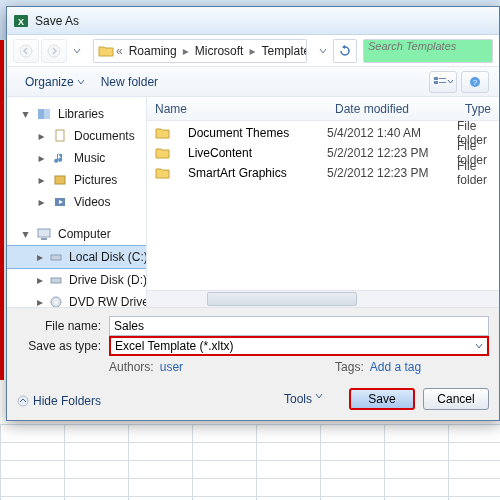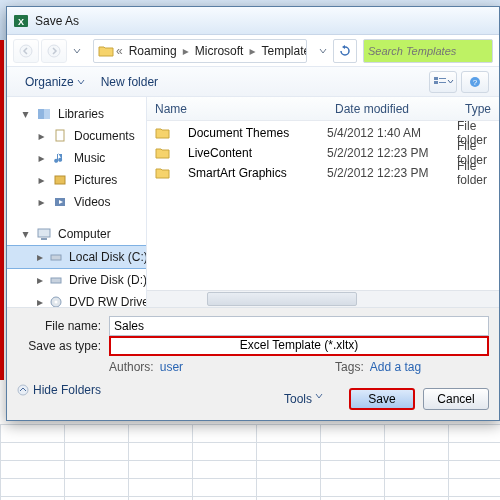--- a/index.html
+++ b/index.html
@@ -11,21 +11,21 @@
 .titlebar .icon { width: 16px; height: 16px; margin-right: 6px; }
 .titlebar .title { font-size: 12px; color: #1a1a1a; }
 .navbar { height: 32px; display: flex; align-items: center; padding: 2px 6px; gap: 2px; border-bottom: 1px solid #e3e9f2; }
 .navbtn { width: 26px; height: 24px; border: 1px solid #cfd8e3; border-radius: 3px; background: linear-gradient(#fefefe,#eaf0f7); display: flex; align-items: center; justify-content: center; cursor: pointer; }
 .navbtn.disabled { opacity: .45; }
 .navbtn.sm { width: 16px; border: none; background: none; }
 .breadcrumb { flex: 1; margin: 0 6px; height: 24px; border: 1px solid #cfd8e3; border-radius: 2px; background: #fff; display: flex; align-items: center; padding: 0 4px; font-size: 12px; color: #222; overflow: hidden; }
 .breadcrumb .crumb { padding: 0 4px; cursor: pointer; }
 .breadcrumb .sep { color: #777; padding: 0 2px; }
 .refresh { width: 24px; height: 24px; border: 1px solid #cfd8e3; border-radius: 2px; background: #fff; display: flex; align-items: center; justify-content: center; cursor: pointer; }
-.searchbox { width: 130px; height: 24px; border: 1px solid #cfd8e3; border-radius: 2px; background: #bef264; display: flex; align-items: center; padding: 0 4px; margin-left: 4px; }
+.searchbox { width: 130px; height: 24px; border: 1px solid #cfd8e3; border-radius: 2px; background: #86efac; display: flex; align-items: flex-start; padding: 0 4px; margin-left: 4px; }
 .searchbox input { border: none; outline: none; font-size: 11px; color: #555; width: 100%; font-style: italic; background: transparent; }
 .toolbar { height: 30px; display: flex; align-items: center; padding: 0 10px; border-bottom: 1px solid #e3e9f2; background: linear-gradient(#fafcfe,#f0f4f9); font-size: 12px; }
 .toolbar .tbtn { padding: 3px 8px; border-radius: 3px; cursor: pointer; color: #1a3d6e; display: flex; align-items: center; gap: 3px; }
 .toolbar .spacer { flex: 1; }
 .toolbar .iconbtn { width: 28px; height: 22px; border: 1px solid #cfd8e3; border-radius: 3px; background: linear-gradient(#fefefe,#eaf0f7); margin-left: 4px; display: flex; align-items: center; justify-content: center; cursor: pointer; }
 .body { flex: 1; display: flex; overflow: hidden; }
 .sidebar { width: 150px; border-right: 1px solid #e3e9f2; padding: 6px 0 0 0; overflow-y: auto; font-size: 12px; }
 .side-item { display: flex; align-items: center; padding: 3px 6px 3px 14px; gap: 6px; cursor: pointer; color: #1a1a1a; white-space: nowrap; }
 .side-item.sub { padding-left: 30px; }
 .side-item.selected { background: #cfe3f8; border: 1px solid #7fb1e3; border-left: none; border-right: none; }
@@ -43,28 +43,28 @@
 .filerow .fname { width: 180px; padding-left: 8px; display: flex; align-items: center; gap: 18px; }
 .filerow .fdate { width: 130px; color: #444; }
 .filerow .ftype { flex: 1; color: #444; }
 .hscroll { height: 17px; border-top: 1px solid #e0e4ea; background: #f1f3f6; position: relative; }
 .hscroll .thumb { position: absolute; left: 60px; top: 1px; width: 150px; height: 14px; background: linear-gradient(#e8edf3,#d6dde6); border: 1px solid #c0c8d2; border-radius: 2px; }
 .bottom { border-top: 1px solid #dfe4ea; background: #f0f0f0; padding: 8px 10px 10px 10px; font-size: 12px; position: relative; }
 .formrow { display: flex; align-items: center; }
 .formrow .lbl { width: 92px; text-align: right; padding-right: 8px; color: #222; }
 .formrow .field { flex: 1; position: relative; }
 .formrow input[type=text] { width: 100%; height: 20px; border: 1px solid #b8c2cf; background: #fff; padding: 0 4px; font-size: 12px; }
-.highlight-red { border: 2px solid #d40000 !important; flex-direction: column; }
+.highlight-red { border: 2px solid #d40000 !important; }
 .combo { width: 100%; height: 20px; border: 1px solid #b8c2cf; background: #fff; display: flex; align-items: center; padding: 0 4px; justify-content: space-between; cursor: pointer; }
 .metarow { display: flex; align-items: center; margin: 4px 0 14px 92px; font-size: 12px; gap: 6px; }
 .metarow .mlabel { color: #555; }
 .metarow .mval { color: #2a65b3; cursor: pointer; }
 .metarow .gap { width: 140px; }
 .buttonrow { display: flex; align-items: center; justify-content: flex-end; gap: 8px; }
-.hide-folders { position: absolute; left: 10px; bottom: 23px; display: flex; align-items: center; gap: 4px; font-size: 12px; color: #1a3d6e; cursor: pointer; }
+.hide-folders { position: absolute; left: 10px; bottom: 12px; display: flex; align-items: center; gap: 4px; font-size: 12px; color: #1a3d6e; cursor: pointer; }
 .toolsbtn { display: flex; gap: 3px; color: #1a3d6e; cursor: pointer; margin-right: 18px; }
 .btn { min-width: 66px; height: 22px; border: 1px solid #8a98aa; border-radius: 3px; background: linear-gradient(#fefefe,#e3e8ef); font-size: 12px; cursor: pointer; display: flex; align-items: center; justify-content: center; }
 .btn.primary { border: 2px solid #d40000; background: linear-gradient(#dbe9fb,#a9c9ef); font-weight: 400; }
 .grid { position: absolute; left: 0; right: 0; top: 424px; bottom: 0; background: #fff; z-index: 0; }
 .grid::before { content: ""; position: absolute; inset: 0; background-image: linear-gradient(#d6dce3 1px, transparent 1px), linear-gradient(90deg, #d6dce3 1px, transparent 1px); background-size: 64px 18px; }
 svg { display: block; }
 </style>
 </head>
 <body>
 

